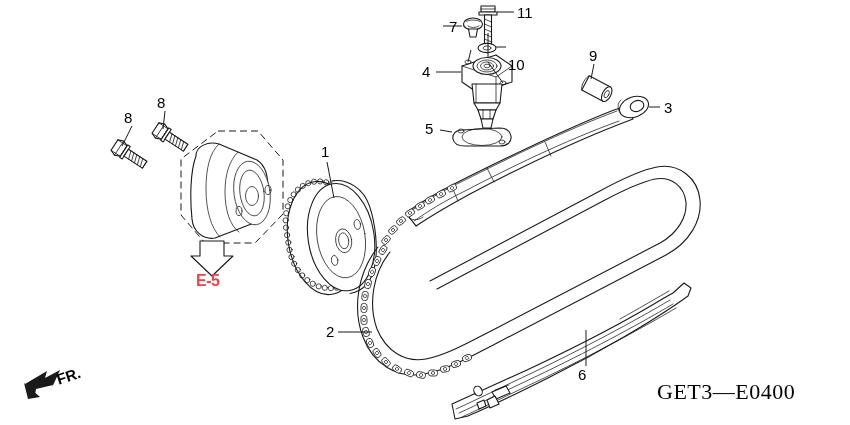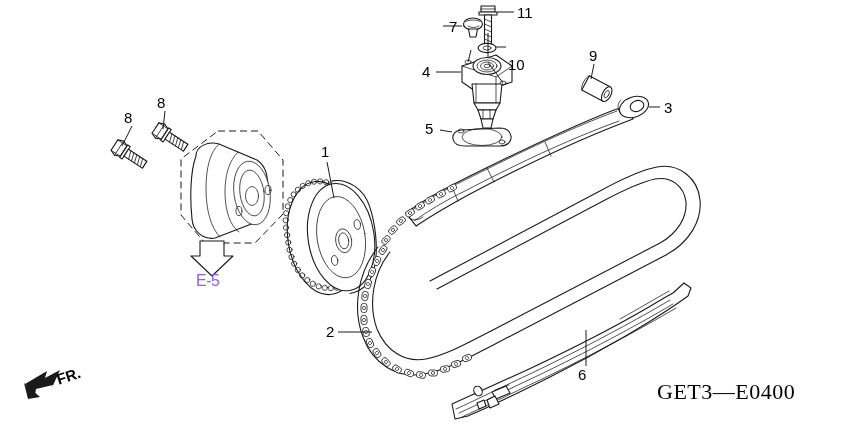--- a/index.html
+++ b/index.html
@@ -25,24 +25,24 @@
     position:absolute;
     font-family:"Liberation Serif", serif;
     font-size:22px;
     letter-spacing:0.5px;
     color:#000;
     white-space:nowrap;
   }
   .refbadge{
     position:absolute;
     font-family:"Liberation Sans", sans-serif;
-    font-weight:normal;
+    font-weight:bold;
     font-size:16px;
     letter-spacing:-0.5px;
-    color:#8b5cf6;
+    color:#ef4444;
     white-space:nowrap;
   }
   .frlabel{
     position:absolute;
     font-family:"Liberation Sans", sans-serif;
     font-weight:bold;
     font-size:15px;
     color:#000;
     transform:rotate(-18deg);
     transform-origin:0 50%;

